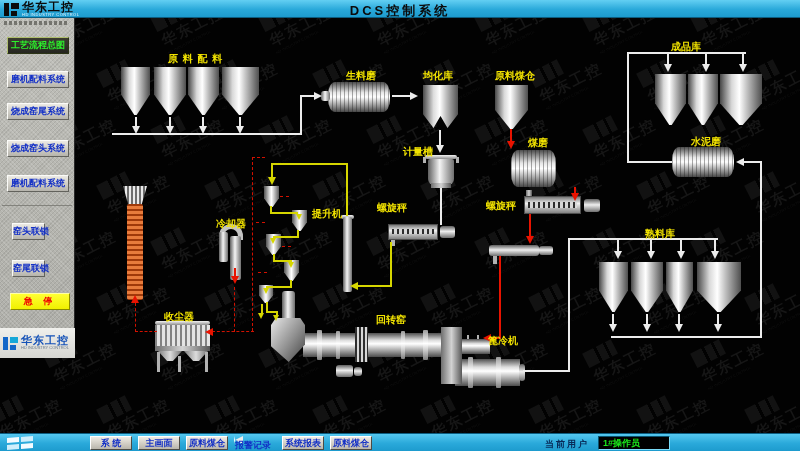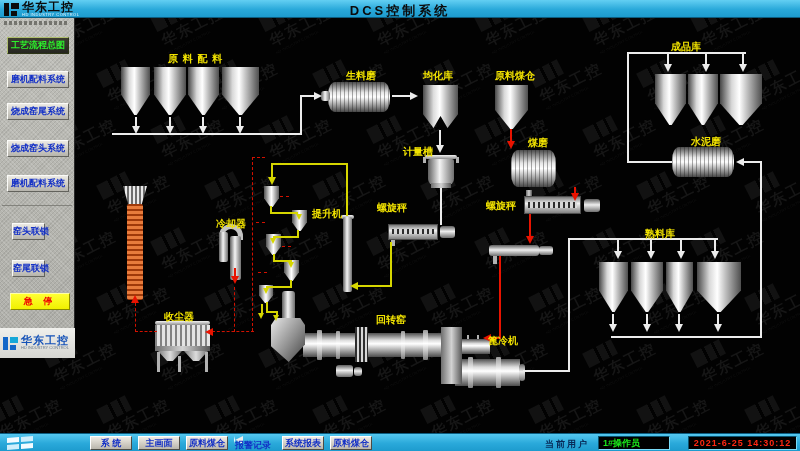--- a/index.html
+++ b/index.html
@@ -714,16 +714,15 @@
       <i style="left:14px;top:7px;width:12px;height:5px"></i>
     </div>
     <button class="tbtn" style="left:90px">系 统</button>
     <button class="tbtn" style="left:138px">主画面</button>
     <button class="tbtn" style="left:186px">原料煤仓</button>
     <button class="tbtn hl" style="left:234px">报警记录</button>
     <button class="tbtn" style="left:282px">系统报表</button>
     <button class="tbtn" style="left:330px">原料煤仓</button>
     <div class="tuser-lbl">当前用户</div>
     <div class="tbox user">1#操作员</div>
-    <div class="tbox dt">2021-6-25 14:30:12</div>
   </div>
 
 </div>
 
 </body></html>

